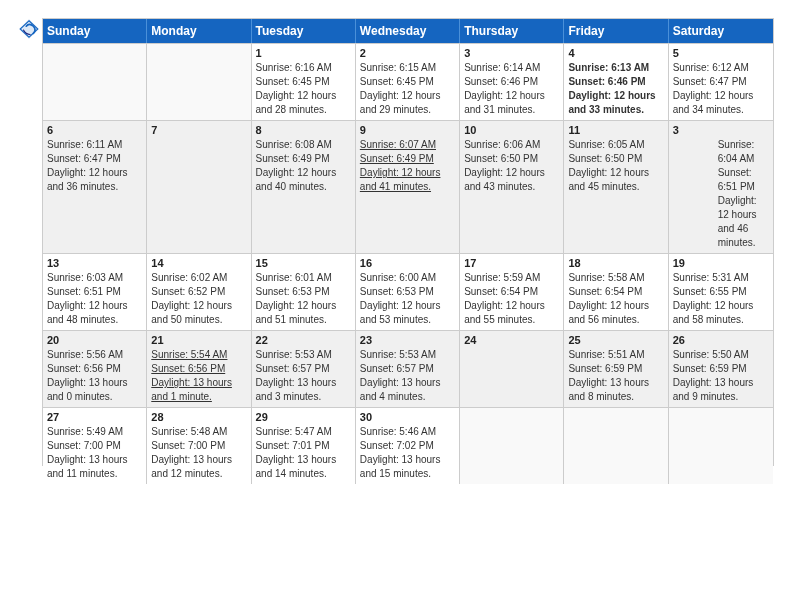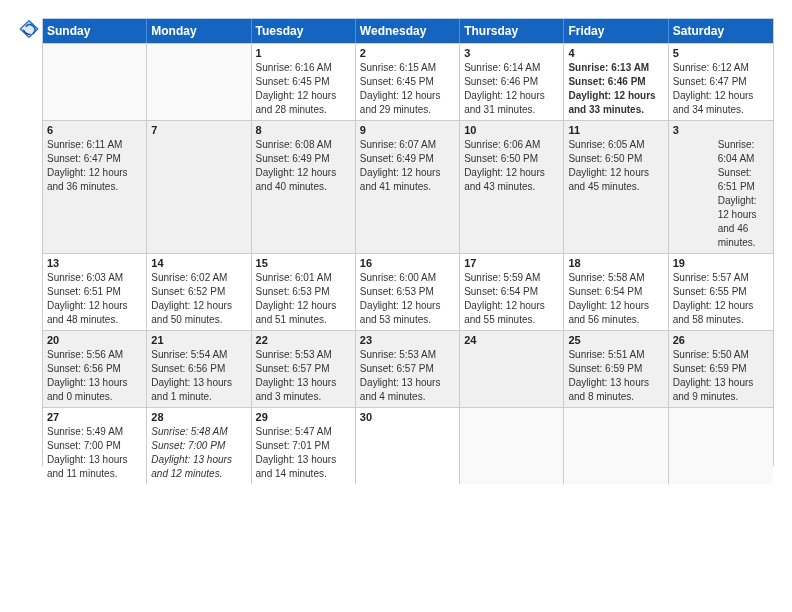--- a/index.html
+++ b/index.html
@@ -184,21 +184,21 @@
             <span class="day-num">7</span>
           </div>
           <div class="cal-cell shaded">
             <span class="day-num">8</span>
             <div class="day-info" style="white-space: pre-line;">Sunrise: 6:08 AM
 Sunset: 6:49 PM
 Daylight: 12 hours and 40 minutes.</div>
           </div>
           <div class="cal-cell shaded">
             <span class="day-num">9</span>
-            <div class="day-info" style="white-space: pre-line;">Sunrise: 6:07 AM
+            <div class="day-info" style="white-space: pre-line; text-decoration: underline;">Sunrise: 6:07 AM
 Sunset: 6:49 PM
 Daylight: 12 hours and 41 minutes.</div>
           </div>
           <div class="cal-cell shaded">
             <span class="day-num">10</span>
             <div class="day-info" style="white-space: pre-line;">Sunrise: 6:06 AM
 Sunset: 6:50 PM
 Daylight: 12 hours and 43 minutes.</div>
           </div>
           <div class="cal-cell shaded">
@@ -246,35 +246,35 @@
 Daylight: 12 hours and 55 minutes.</div>
           </div>
           <div class="cal-cell">
             <span class="day-num">18</span>
             <div class="day-info" style="white-space: pre-line;">Sunrise: 5:58 AM
 Sunset: 6:54 PM
 Daylight: 12 hours and 56 minutes.</div>
           </div>
           <div class="cal-cell">
             <span class="day-num">19</span>
-            <div class="day-info" style="white-space: pre-line;">Sunrise: 5:57 AM
+            <div class="day-info" style="white-space: pre-line;">Sunrise: 5:31 AM
 Sunset: 6:55 PM
 Daylight: 12 hours and 58 minutes.</div>
           </div>
         </div>
         <div class="cal-row">
           <div class="cal-cell shaded">
             <span class="day-num">20</span>
             <div class="day-info" style="white-space: pre-line;">Sunrise: 5:56 AM
 Sunset: 6:56 PM
 Daylight: 13 hours and 0 minutes.</div>
           </div>
           <div class="cal-cell shaded">
             <span class="day-num">21</span>
-            <div class="day-info" style="white-space: pre-line;">Sunrise: 5:54 AM
+            <div class="day-info" style="white-space: pre-line; text-decoration: underline;">Sunrise: 5:54 AM
 Sunset: 6:56 PM
 Daylight: 13 hours and 1 minute.</div>
           </div>
           <div class="cal-cell shaded">
             <span class="day-num">22</span>
             <div class="day-info" style="white-space: pre-line;">Sunrise: 5:53 AM
 Sunset: 6:57 PM
 Daylight: 13 hours and 3 minutes.</div>
           </div>
           <div class="cal-cell shaded">
@@ -301,32 +301,35 @@
         </div>
         <div class="cal-row">
           <div class="cal-cell">
             <span class="day-num">27</span>
             <div class="day-info" style="white-space: pre-line;">Sunrise: 5:49 AM
 Sunset: 7:00 PM
 Daylight: 13 hours and 11 minutes.</div>
           </div>
           <div class="cal-cell">
             <span class="day-num">28</span>
-            <div class="day-info" style="white-space: pre-line; font-style: italic;">Sunrise: 5:48 AM
+            <div class="day-info" style="white-space: pre-line;">Sunrise: 5:48 AM
 Sunset: 7:00 PM
 Daylight: 13 hours and 12 minutes.</div>
           </div>
           <div class="cal-cell">
             <span class="day-num">29</span>
             <div class="day-info" style="white-space: pre-line;">Sunrise: 5:47 AM
 Sunset: 7:01 PM
 Daylight: 13 hours and 14 minutes.</div>
           </div>
           <div class="cal-cell">
             <span class="day-num">30</span>
+            <div class="day-info" style="white-space: pre-line;">Sunrise: 5:46 AM
+Sunset: 7:02 PM
+Daylight: 13 hours and 15 minutes.</div>
           </div>
           <div class="cal-cell empty"></div>
           <div class="cal-cell empty"></div>
           <div class="cal-cell empty"></div>
         </div>
       </div>
   </div>
 </div>
 
 </body></html>

